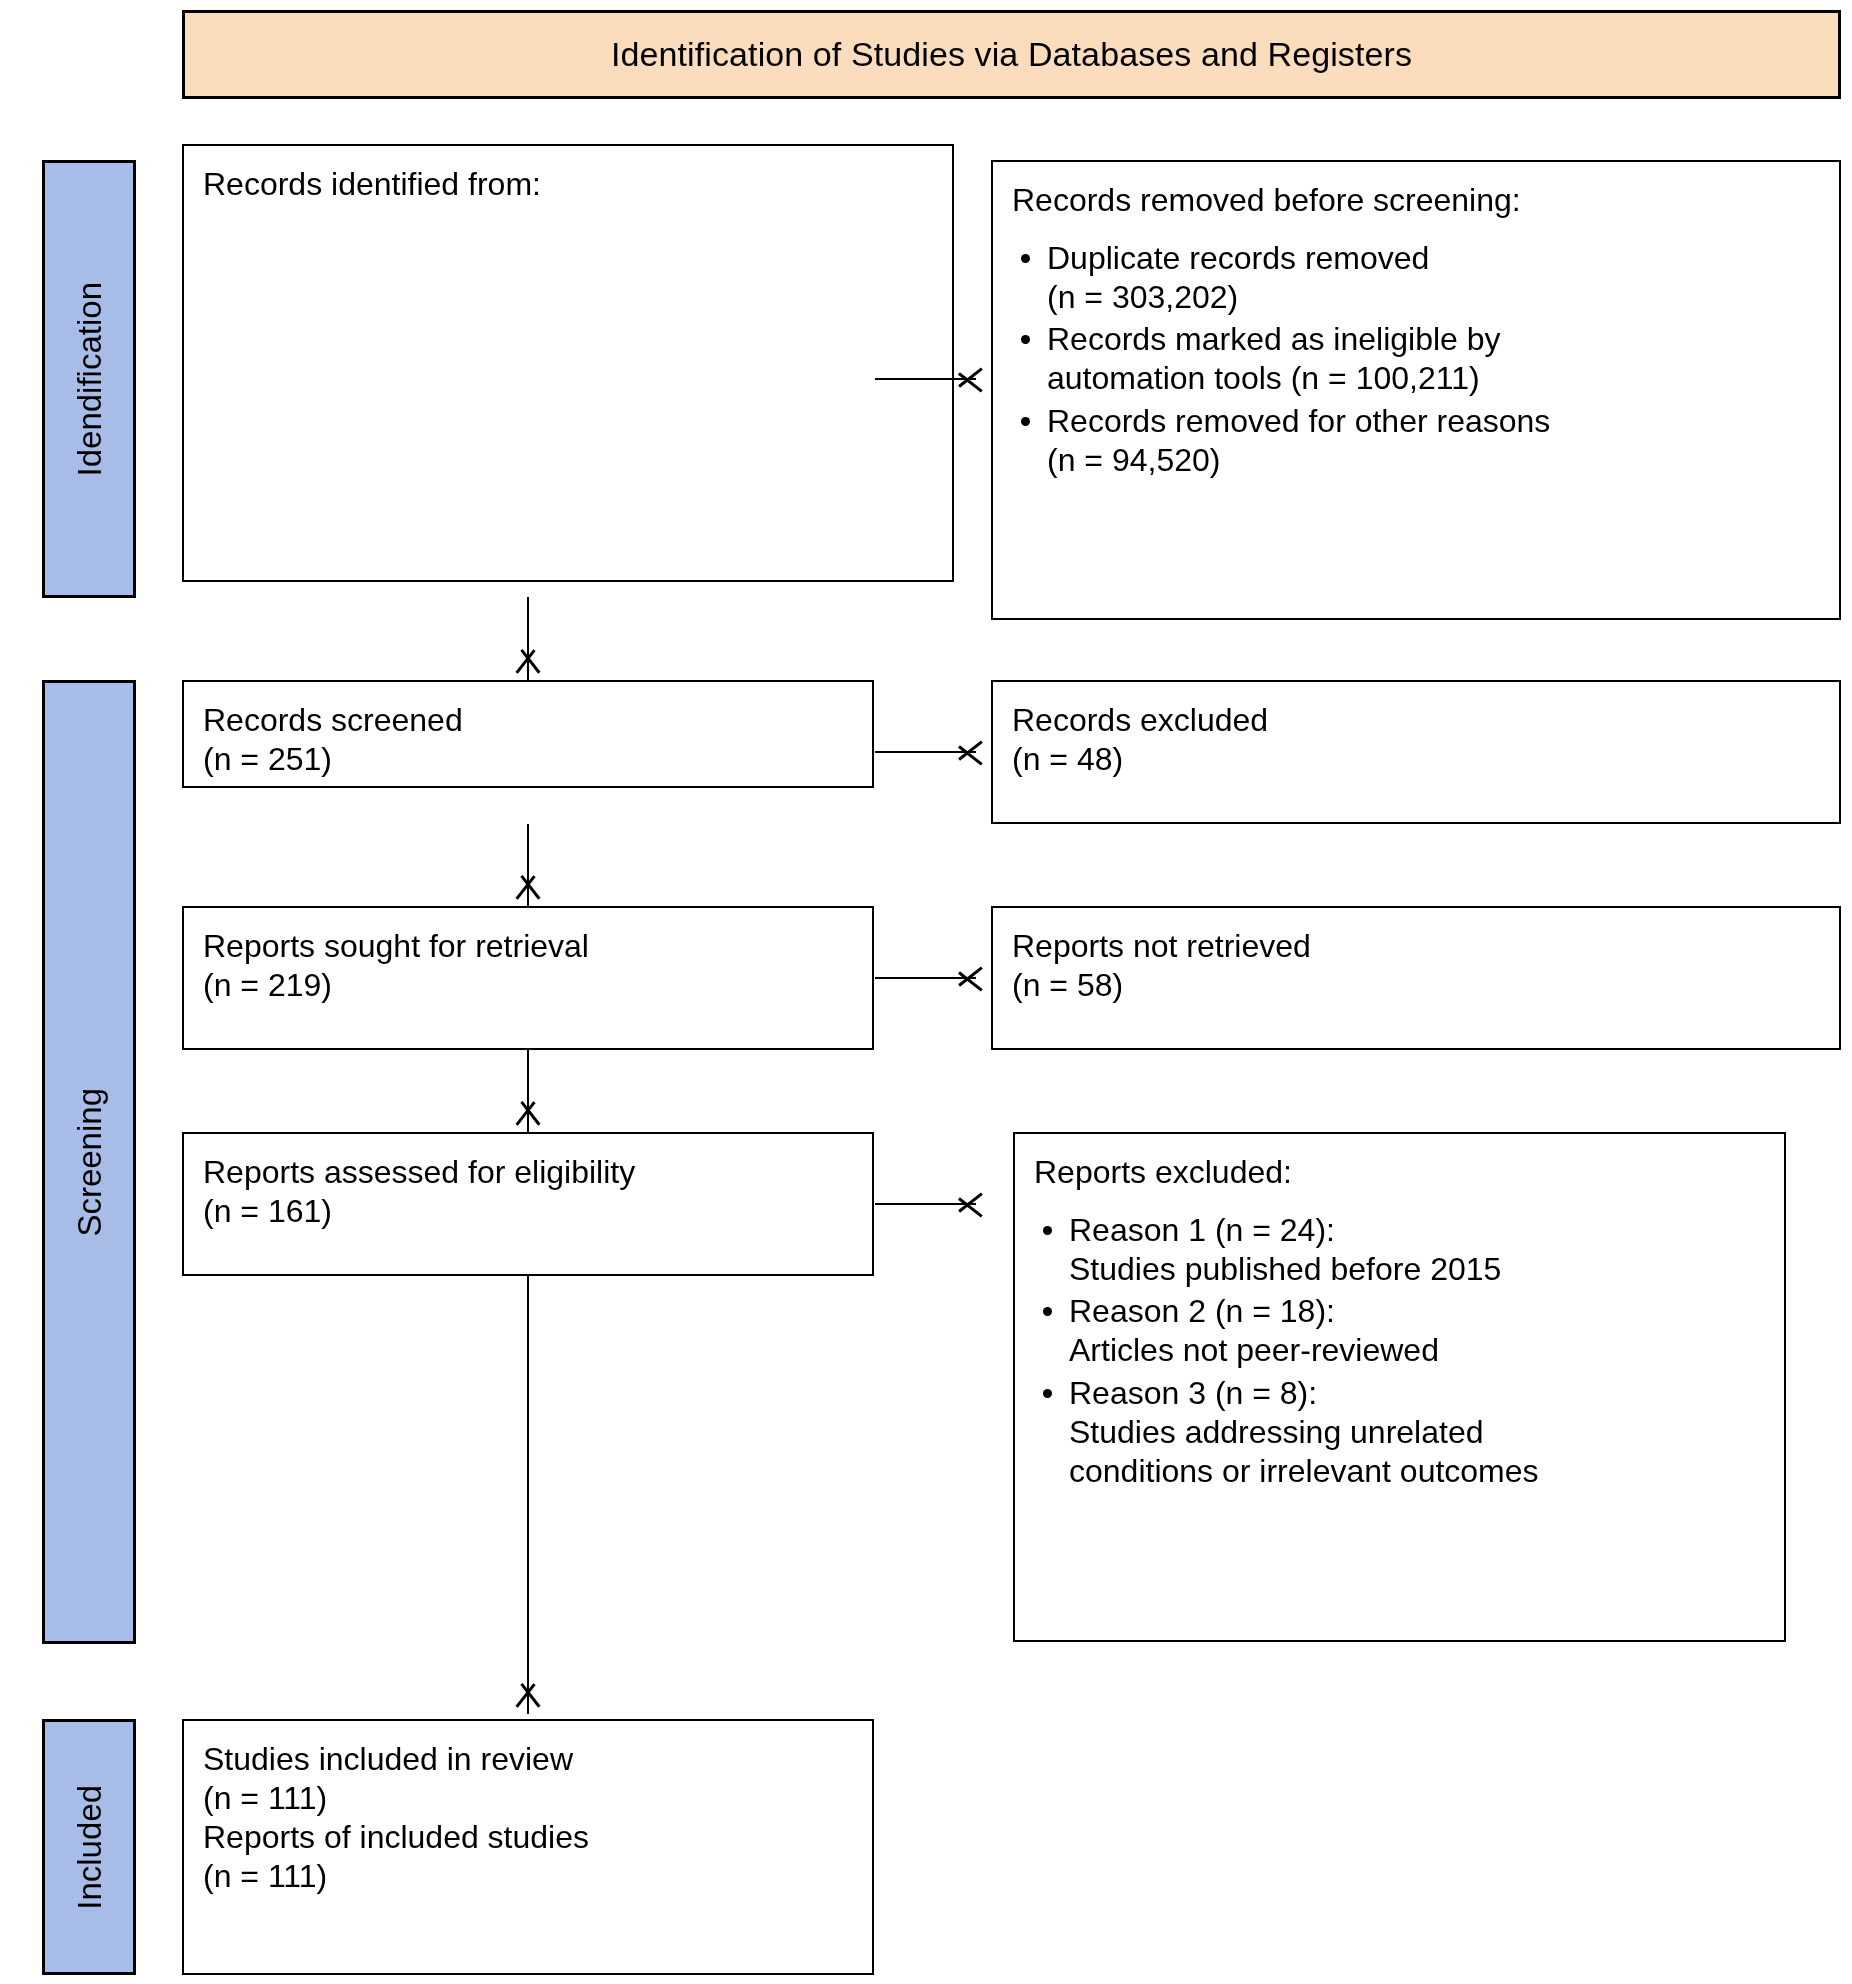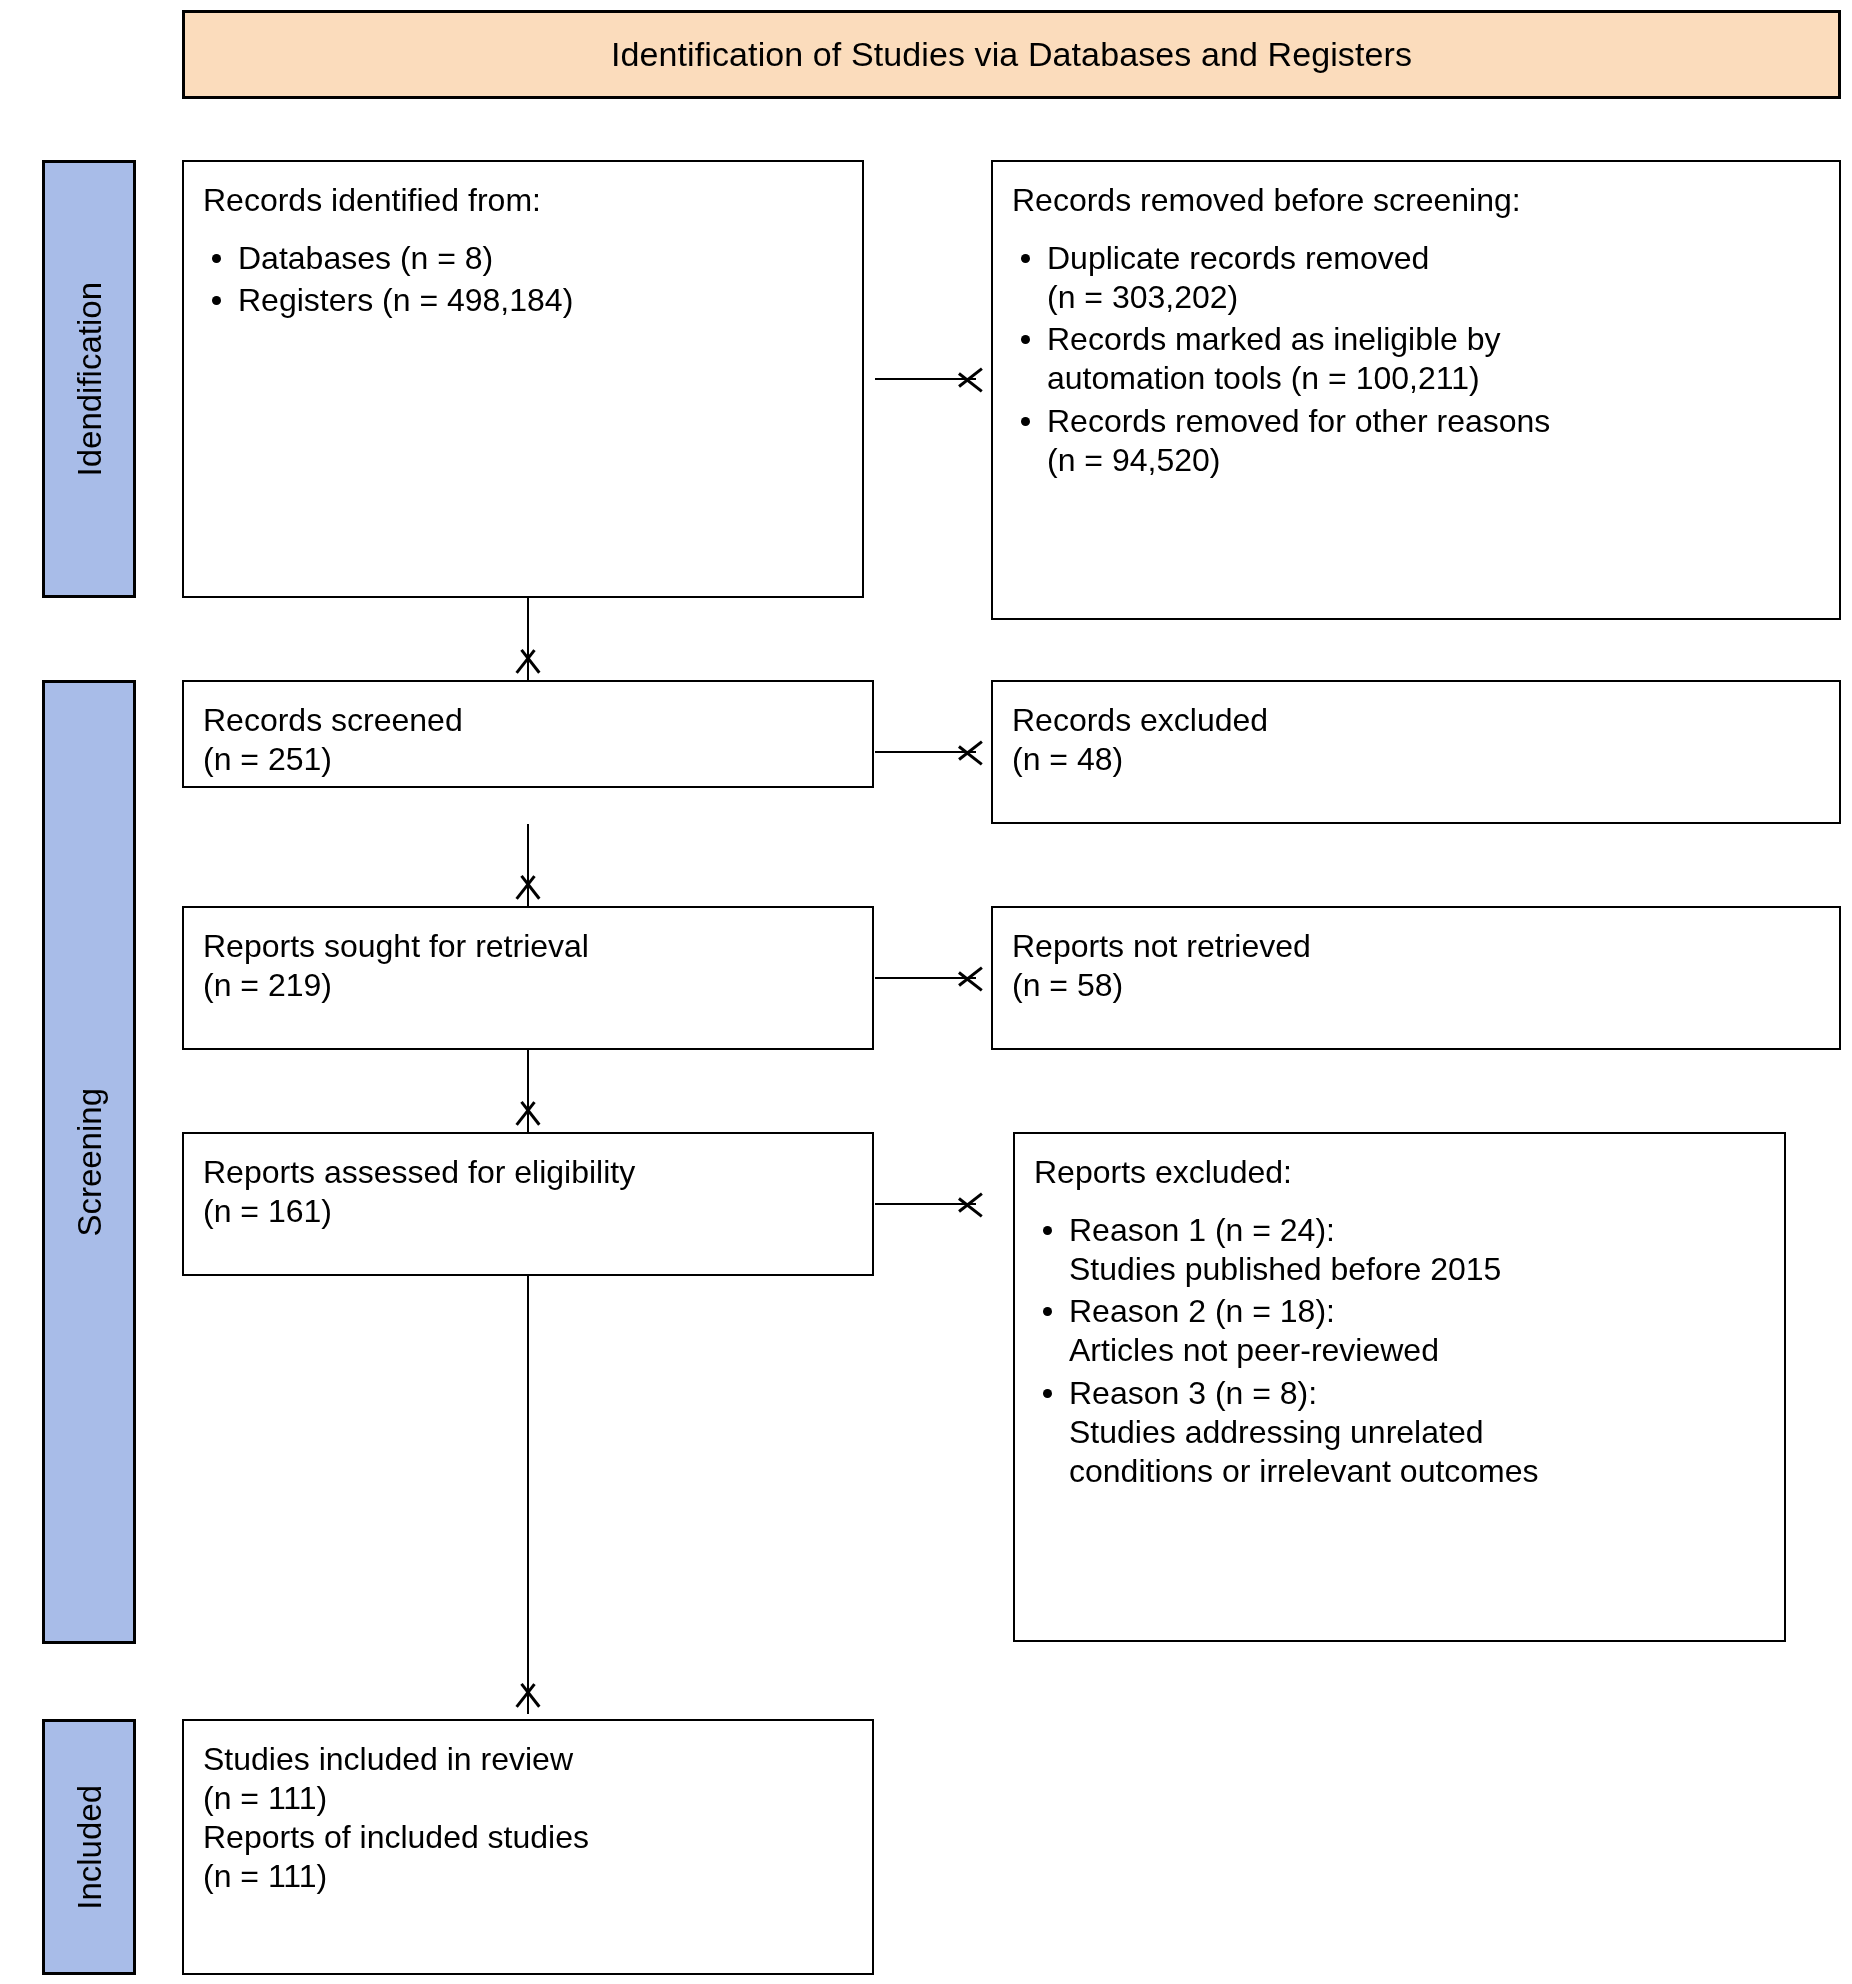--- a/index.html
+++ b/index.html
@@ -160,26 +160,22 @@
   </div>
 
   <div class="node stage-bar" style="left:23px; top:680px; width:94px; height:964px;">
     <span class="stage-label">Screening</span>
   </div>
 
   <div class="node stage-bar" style="left:23px; top:1719px; width:94px; height:256px;">
     <span class="stage-label">Included</span>
   </div>
 
-  <div class="node box" style="left:163px; top:160px; width:682px; height:438px;">
+  <div class="node box" style="left:163px; top:144px; width:772px; height:438px;">
     <div class="box-title">Records identified from:</div>
-    <ul class="bullets">
-      <li class="bullet-item">Databases (n = 8)</li>
-      <li class="bullet-item">Registers (n = 498,184)</li>
-    </ul>
   </div>
 
   <div class="node box" style="left:972px; top:160px; width:850px; height:460px;">
     <div class="box-title">Records removed before screening:</div>
     <ul class="bullets">
       <li class="bullet-item">Duplicate records removed
 (n = 303,202)</li>
       <li class="bullet-item">Records marked as ineligible by
 automation tools (n = 100,211)</li>
       <li class="bullet-item">Records removed for other reasons

